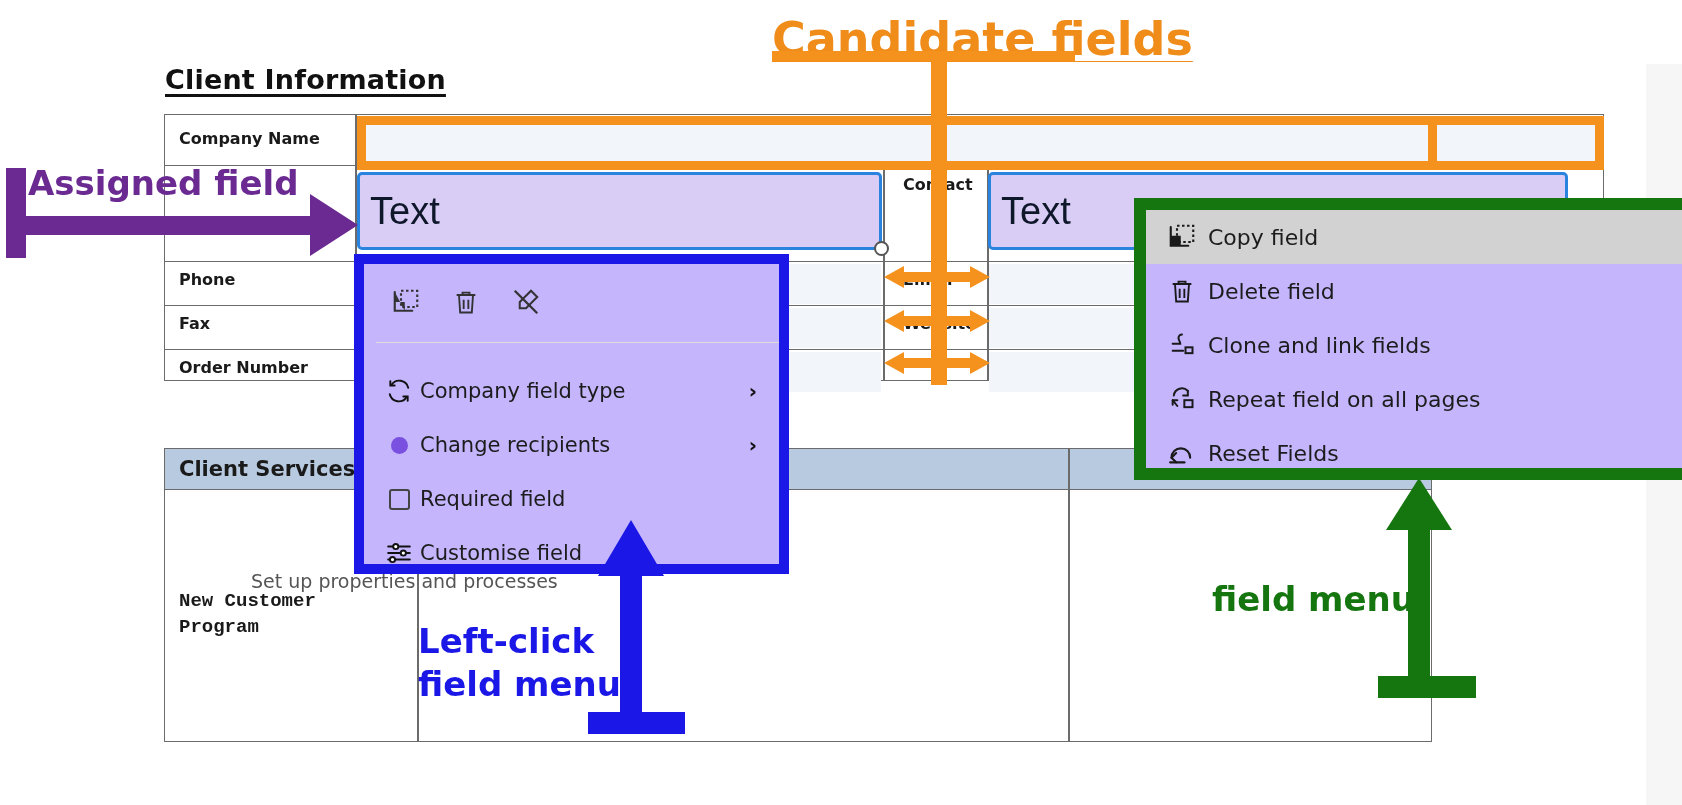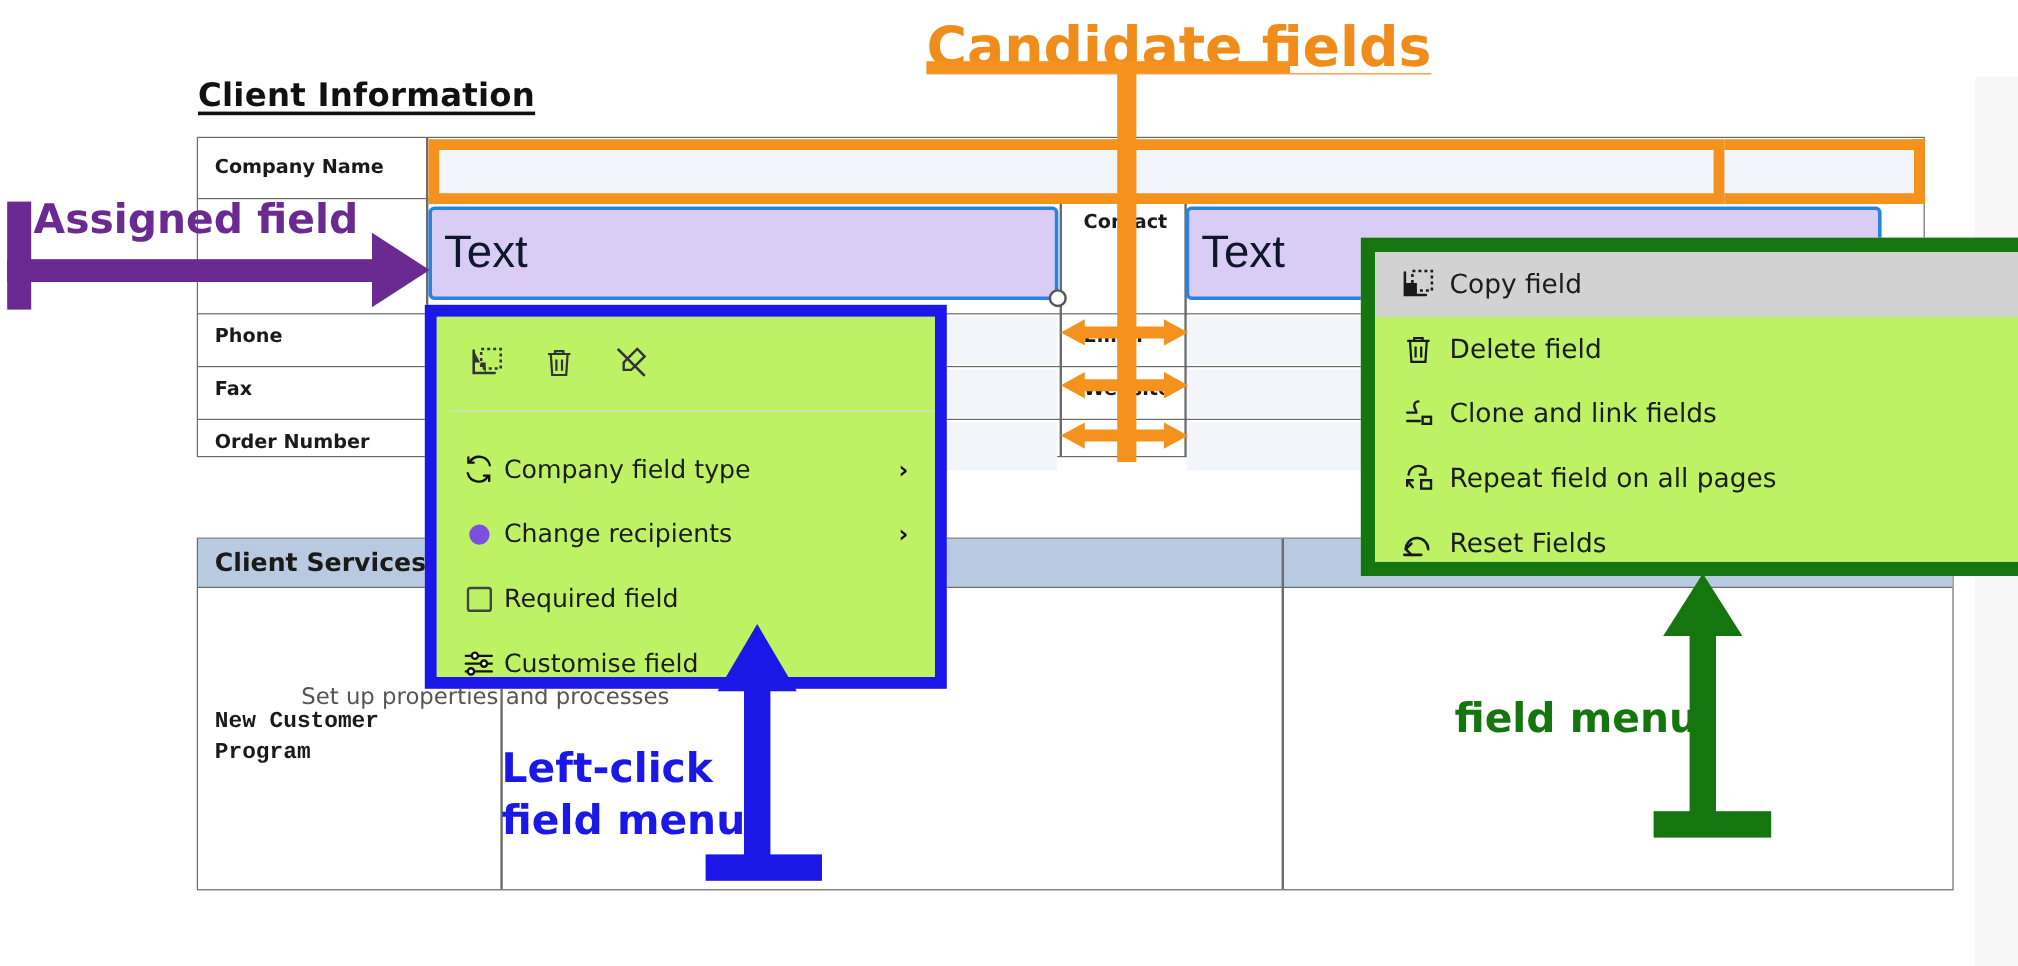--- a/index.html
+++ b/index.html
@@ -25,21 +25,21 @@
   #table-top{left:164px;top:114px;width:1440px;height:267px;border:1.5px solid #6b6b6b;box-sizing:border-box;}
   #table-top .trow{position:absolute;left:0;right:0;border-bottom:1.5px solid #6b6b6b;box-sizing:border-box;}
   #table-top .lbl{
     position:absolute;left:14px;font-size:16px;font-weight:bold;color:#1a1a1a;
     font-family:"DejaVu Sans","Liberation Sans",sans-serif;
   }
   #table-top .vline{position:absolute;top:0;bottom:0;width:1.5px;background:#6b6b6b;}
   .inputcell{position:absolute;background:#f2f6fb;}
 
   
-  #table-bottom{left:164px;top:448px;width:1464px;height:294px;border:1.5px solid #6b6b6b;box-sizing:border-box;}
+  #table-bottom{left:164px;top:448px;width:1268px;height:294px;border:1.5px solid #6b6b6b;box-sizing:border-box;}
   #bt-head{position:absolute;left:0;top:0;right:0;height:40px;background:#b8cae0;border-bottom:1.5px solid #6b6b6b;}
   #bt-head .hcell{position:absolute;top:8px;font-size:21px;font-weight:bold;color:#1a1a1a;}
   #table-bottom .vline{position:absolute;top:0;bottom:0;width:1.5px;background:#6b6b6b;}
   #bt-rowlabel{position:absolute;left:14px;top:140px;font-size:19px;font-weight:bold;color:#1a1a1a;line-height:1.35;width:200px;font-family:Liberation Mono, monospace;}
   #bt-bullet{position:absolute;left:251px;top:570px;font-size:19px;color:#555;white-space:nowrap;}
 
   
   .field-assigned{
     position:absolute;background:#d9cdf5;border:3px solid #2b83e0;border-radius:5px;
     box-sizing:border-box;
@@ -79,21 +79,21 @@
 
   
   #green-frame{left:1134px;top:198px;width:560px;height:282px;border:12px solid #15750f;background:#ffffff;box-sizing:border-box;}
   #anno-rightclick{left:1212px;top:578px;font-size:34px;color:#15750f;line-height:1.25;}
   .green-bar{position:absolute;background:#15750f;}
   #green-stem{left:1408px;top:510px;width:22px;height:178px;}
   #green-foot{left:1378px;top:676px;width:98px;height:22px;}
   #green-head{left:1386px;top:478px;width:0;height:0;border-bottom:52px solid #15750f;border-left:33px solid transparent;border-right:33px solid transparent;}
 
   
-  .menu-inner{position:absolute;left:0;top:0;right:0;bottom:0;background:#bef264;}
+  .menu-inner{position:absolute;left:0;top:0;right:0;bottom:0;background:#c4b5fd;}
   .icon-row{position:absolute;left:26px;top:22px;display:flex;gap:28px;align-items:center;}
   .icon-row .ibtn{width:32px;height:32px;display:flex;align-items:center;justify-content:center;cursor:pointer;}
   .menu-divider{position:absolute;left:12px;right:0;height:1px;background:#dcdcdc;}
   .mitem{position:absolute;left:0;right:0;height:44px;display:flex;align-items:center;cursor:pointer;}
   .mitem .mico{width:42px;display:flex;align-items:center;justify-content:center;margin-left:14px;}
   .mitem .mlbl{font-size:21px;color:#1c1c1c;font-family:"DejaVu Sans","Liberation Sans",sans-serif;}
   .mitem .chev{position:absolute;right:22px;font-size:20px;font-weight:bold;color:#111;}
   .dot-purple{width:17px;height:17px;border-radius:50%;background:#7a50e0;}
   .sq-check{width:21px;height:21px;border:2.5px solid #444;border-radius:3px;box-sizing:border-box;}
 

